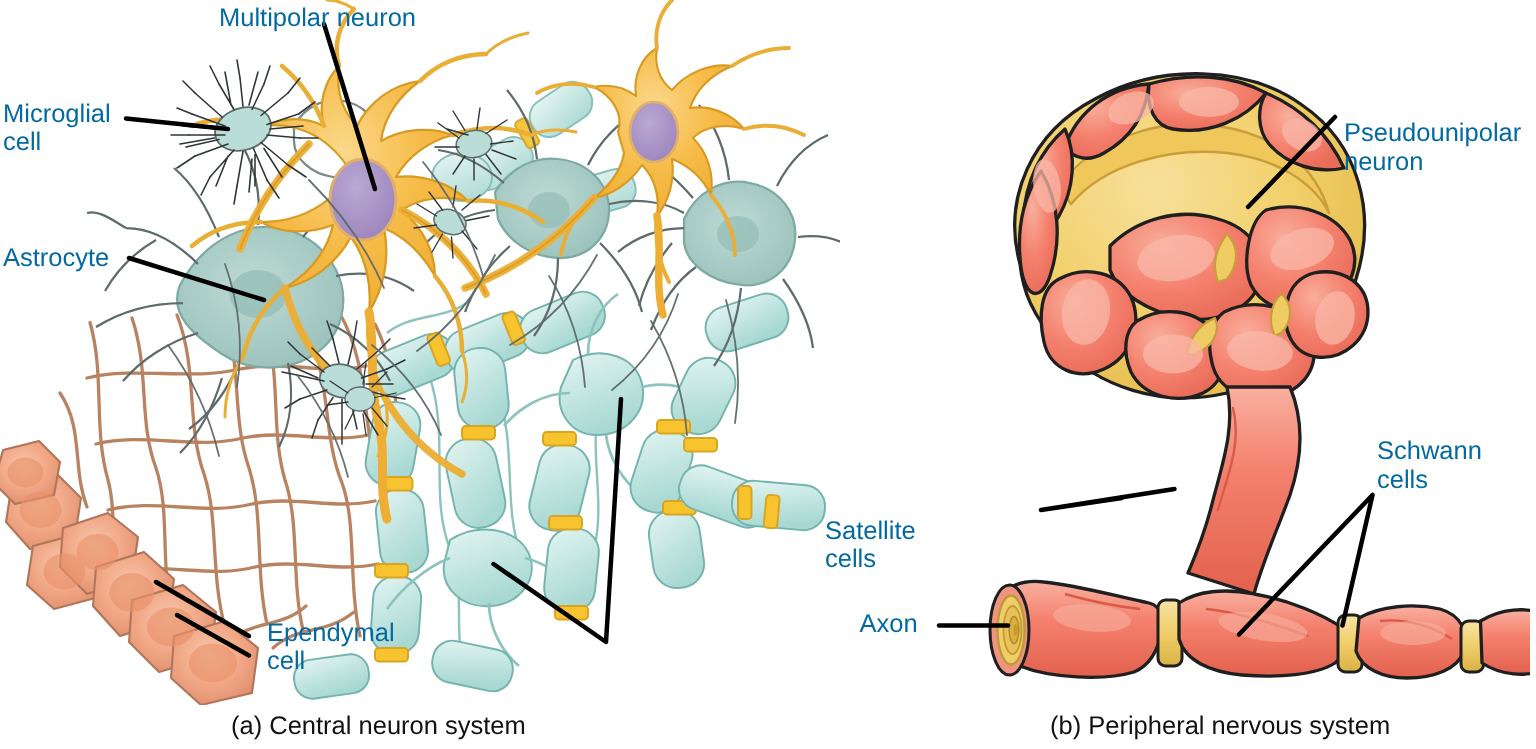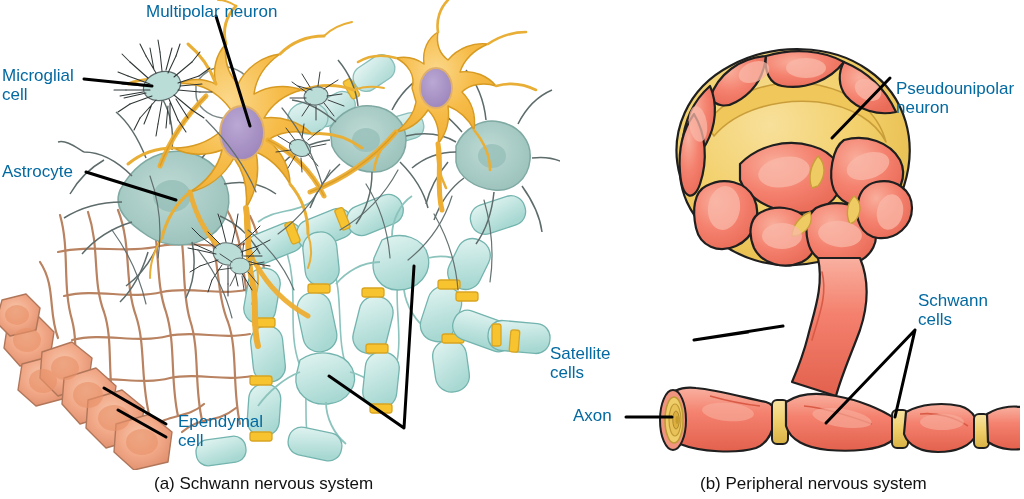--- a/index.html
+++ b/index.html
@@ -536,16 +536,16 @@
 cell</div>
 
   <div class="lbl" style="left:896px;top:63px;margin-top:16px;">Pseudounipolar
 neuron</div>
   <div class="lbl" style="left:550px;top:328px;margin-top:16px;">Satellite
 cells</div>
   <div class="lbl" style="left:918px;top:291px;">Schwann
 cells</div>
   <div class="lbl" style="left:573px;top:406px;">Axon</div>
 
-  <div class="cap" style="left:154px;top:474px;">(a) Schwann nervous system</div>
+  <div class="cap" style="left:154px;top:474px;">(a) Central neuron system</div>
   <div class="cap" style="left:700px;top:474px;">(b) Peripheral nervous system</div>
 
 </div>
 
 </body></html>

